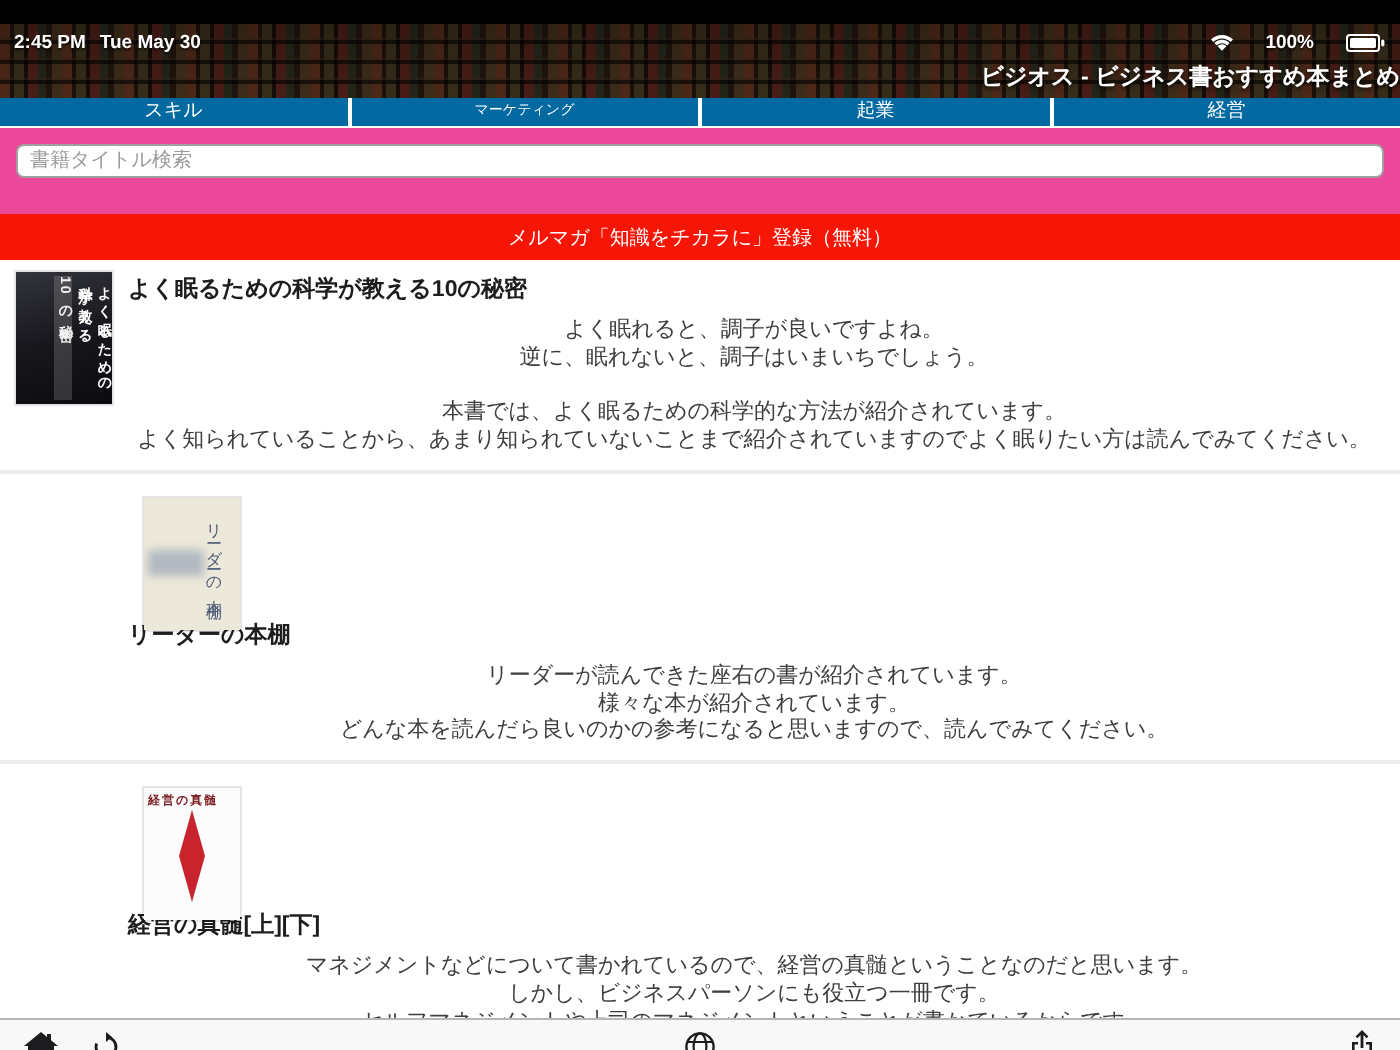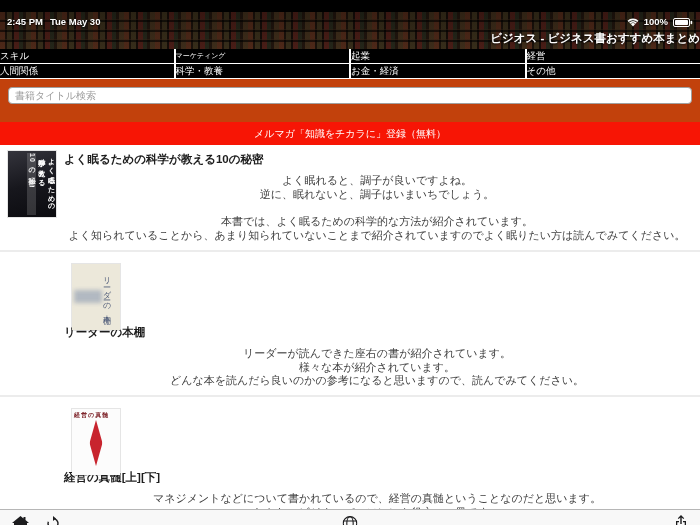--- a/index.html
+++ b/index.html
@@ -15,31 +15,31 @@
       repeating-linear-gradient(0deg, rgba(0,0,0,0) 0 7px, rgba(0,0,0,.6) 7px 9px, rgba(62,44,28,.5) 9px 10px),
       repeating-linear-gradient(90deg,
         rgba(139,69,40,.55) 0 5px, rgba(30,20,12,.6) 5px 7px,
         rgba(96,84,46,.5) 7px 12px, rgba(20,12,8,.65) 12px 14px,
         rgba(150,50,40,.45) 14px 19px, rgba(52,66,44,.5) 19px 23px,
         rgba(40,26,16,.6) 23px 26px, rgba(120,90,50,.45) 26px 31px);
   }
   .header::after { content:""; position:absolute; inset:0; background:linear-gradient(180deg, rgba(0,0,0,.35), rgba(0,0,0,.15)); }
   .statusbar { position:absolute; top:0; left:0; right:0; height:18px; display:flex; justify-content:space-between; align-items:center; padding:0 7px; z-index:3; color:#fff; font-size:9.5px; font-weight:bold; text-shadow:0 1px 1px rgba(0,0,0,.7); }
   .sb-left { display:flex; gap:7px; }
-  .sb-right { display:flex; align-items:flex-end; gap:5px; }
+  .sb-right { display:flex; align-items:center; gap:16px; }
   .page-title { position:absolute; left:0; right:0; bottom:3px; z-index:3; text-align:right; color:#fff; font-size:11.5px; font-weight:bold; text-shadow:0 1px 2px rgba(0,0,0,.8); }
 
   
   .nav { background:#fff; }
   .nav-row { display:flex; gap:2px; margin-bottom:1px; }
-  .nav-btn { flex:1 1 0; height:14px; background:#000000; color:#fff; font-size:9.5px; line-height:14px; text-align:left; cursor:pointer; overflow:hidden; white-space:nowrap; }
+  .nav-btn { flex:1 1 0; height:14px; background:#0369a1; color:#fff; font-size:9.5px; line-height:14px; text-align:center; cursor:pointer; overflow:hidden; white-space:nowrap; }
   .nav-btn.small { font-size:7px; }
 
   
-  .search-wrap { background:#c2410c; padding:6px 8px; height:43px; }
+  .search-wrap { background:#ec4899; padding:6px 8px; height:43px; }
   .search-input { width:100%; height:17px; border:1px solid #a0a0a0; border-radius:4px; background:#fff; font-size:10px; padding:0 6px; color:#333; outline:none; font-family:inherit; }
   .search-input::placeholder { color:#9b9b9b; }
 
   
   .banner { height:23px; background:#f71505; color:#fff; display:flex; align-items:center; justify-content:center; font-size:10px; cursor:pointer; }
 
   
   .content { background:#fff; }
   .book { position:relative; padding:6px 10px 7px 64px; min-height:76px; border-bottom:2px solid #ececec; cursor:pointer; }
   .book-title { font-size:11.5px; font-weight:bold; color:#1d1d1d; margin:1px 0 7px; }
@@ -102,26 +102,20 @@
     <div class="page-title">ビジオス - ビジネス書おすすめ本まとめ</div>
   </div>
 
   <div class="nav">
     <div class="nav-row">
       <div class="nav-btn">スキル</div>
       <div class="nav-btn small">マーケティング</div>
       <div class="nav-btn">起業</div>
       <div class="nav-btn">経営</div>
     </div>
-    <div class="nav-row">
-      <div class="nav-btn">人間関係</div>
-      <div class="nav-btn">科学・教養</div>
-      <div class="nav-btn">お金・経済</div>
-      <div class="nav-btn">その他</div>
-    </div>
   </div>
 
   <div class="search-wrap">
     <input class="search-input" type="text" placeholder="書籍タイトル検索" style="">
   </div>
 
   <div class="banner">メルマガ「知識をチカラに」登録（無料）</div>
 
   <div class="content">
 

